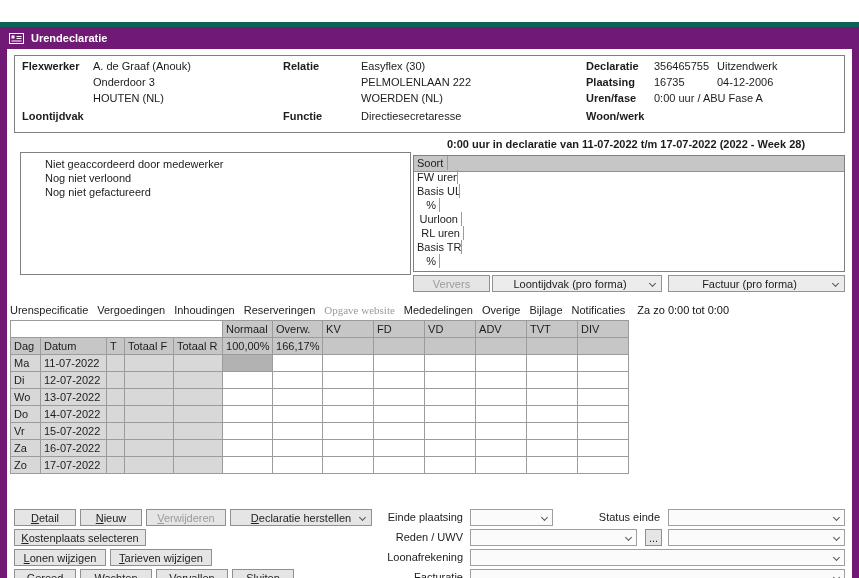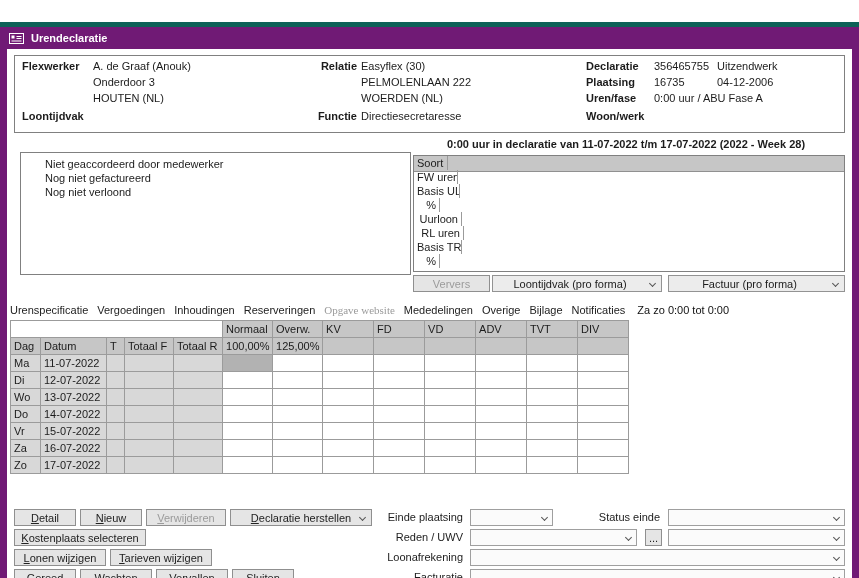--- a/index.html
+++ b/index.html
@@ -6,21 +6,21 @@
   body { font-family:"Liberation Sans","DejaVu Sans",sans-serif; font-size:11px; color:#1c1c1c; background:#fff; }
   .window { position:relative; width:859px; height:578px; background:#701a75; overflow:hidden;margin-top:22px; }
   .top-strip { position:absolute; left:0; top:0; width:100%; height:5px; background:#0d6157; }
   .titlebar { position:absolute; left:0; top:5px; width:100%; height:22px; display:flex; align-items:center; padding-left:9px; gap:7px; }
   .titlebar .title { color:#fff; font-weight:bold; font-size:11px; }
   .content { position:absolute; left:7px; top:27px; width:845px; height:544px; background:#fff; overflow:hidden; }
 
   .header-box { position:absolute; left:7px; top:6px; width:831px; height:78px; border:1px solid #808080; }
   .header-box .lab { position:absolute; font-weight:bold; white-space:nowrap; }
   .header-box .val { position:absolute; white-space:nowrap; }
-  .header-box .ra  { text-align:right; }
+  .header-box .ra  { text-align:left; }
 
   .status-box { position:absolute; left:13px; top:103px; width:391px; height:123px; border:1px solid #808080; padding:4px 24px; }
   .status-box .line { line-height:14px; white-space:nowrap; }
 
   .decl-title { position:absolute; left:400px; top:89px; width:438px; text-align:center; font-weight:bold; white-space:nowrap; }
 
   .decl-table { position:absolute; left:406px; top:106px; width:432px; height:117px; border:1px solid #808080; background:#fff; }
   .decl-header { display:flex; height:16px; background:#c6c6c6; border-bottom:1px solid #909090;flex-direction:column; }
   .dc { flex:0 0 auto; padding:1px 3px; border-right:1px solid #9b9b9b; text-align:right; overflow:hidden; white-space:nowrap; }
   .dc.first { text-align:left; }
@@ -97,22 +97,22 @@
       <span class="lab" style="left:571px;top:20px">Plaatsing</span>
       <span class="val" style="left:639px;top:20px">16735</span>
       <span class="val" style="left:702px;top:20px">04-12-2006</span>
       <span class="lab" style="left:571px;top:36px">Uren/fase</span>
       <span class="val" style="left:639px;top:36px">0:00 uur / ABU Fase A</span>
       <span class="lab" style="left:571px;top:54px">Woon/werk</span>
     </div>
 
     <div class="status-box">
       <div class="line">Niet geaccordeerd door medewerker</div>
+      <div class="line">Nog niet verloond</div>
       <div class="line">Nog niet gefactureerd</div>
-      <div class="line">Nog niet verloond</div>
     </div>
 
     <div class="decl-title">0:00 uur in declaratie van 11-07-2022 t/m 17-07-2022 (2022 - Week 28)</div>
 
     <div class="decl-table">
       <div class="decl-header">
         <div class="dc first" style="width:34px">Soort</div>
         <div class="dc" style="width:44px">FW uren</div>
         <div class="dc" style="width:46px">Basis UL</div>
         <div class="dc" style="width:26px">%</div>
@@ -178,21 +178,21 @@
         <th>TVT</th>
         <th>DIV</th>
       </tr>
       <tr>
         <th>Dag</th>
         <th>Datum</th>
         <th>T</th>
         <th>Totaal F</th>
         <th>Totaal R</th>
         <th>100,00%</th>
-        <th>125,00%</th>
+        <th>166,17%</th>
         <th></th>
         <th></th>
         <th></th>
         <th></th>
         <th></th>
         <th></th>
       </tr>
       <tr>
         <td class="lbl">Ma</td>
         <td class="lbl">11-07-2022</td>

